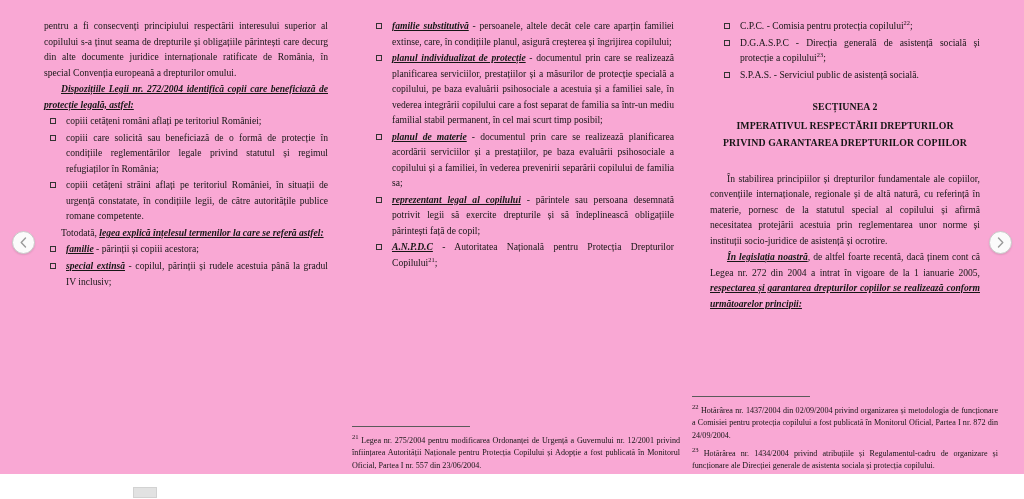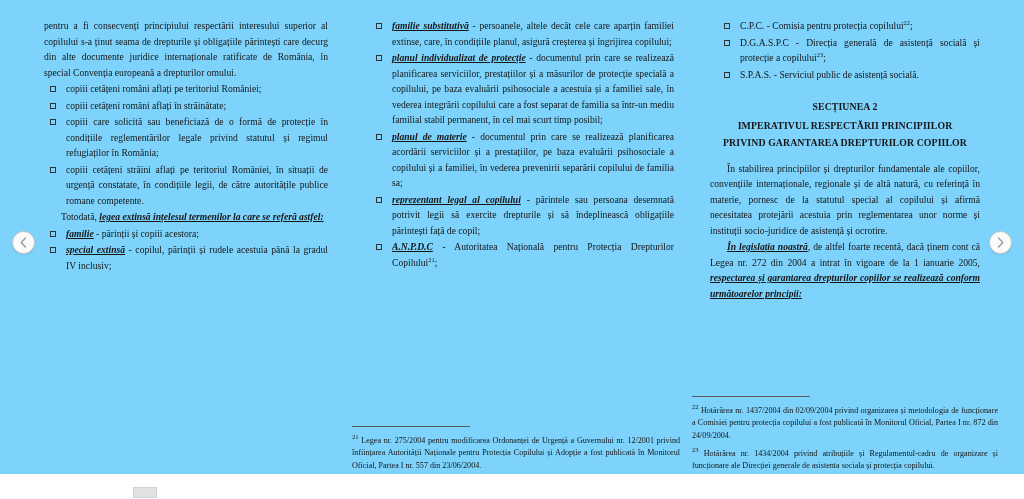--- a/index.html
+++ b/index.html
@@ -11,21 +11,21 @@
     width: 1024px;
     height: 499px;
     overflow: hidden;
     font-family: "Liberation Serif", serif;
     color: #1a1a1a;
   }
   #page {
     position: relative;
     width: 1024px;
     height: 499px;
-    background: #7dd3fc;
+    background: #f9a8d4;
     box-sizing: border-box;
   }
   .columns {
     position: absolute;
     top: 0;
     left: 0;
     width: 1024px;
     height: 475px;
     display: flex;
     flex-direction: row;
@@ -71,21 +71,21 @@
     width: 4px;
     height: 4px;
     border: 1px solid #333;
     background: transparent;
   }
   ul.sqlist.indent2 > li { padding-left: 30px; }
   ul.sqlist.indent2 > li::before { left: 14px; }
 
   .heading-block {
     margin-top: 16px;
-    margin-bottom: 9px;
+    margin-bottom: 19px;
   }
   .heading-block div {
     text-align: center;
     font-weight: bold;
     font-size: 9.8px;
     line-height: 1.75;
     letter-spacing: 0.1px;
   }
   .section-num { margin-bottom: 2px; }
 
@@ -164,27 +164,27 @@
 </style>
 </head>
 <body>
 
 <div id="page">
 
   <div class="columns">
 
     <div class="col col-1">
       <p class="noindent">pentru a fi consecvenți principiului respectării interesului superior al copilului s-a ținut seama de drepturile și obligațiile părintești care decurg din alte documente juridice internaționale ratificate de România, în special Convenția europeană a drepturilor omului.</p>
+      <p class="bi">Dispozițiile Legii nr. 272/2004 identifică copii care beneficiază de protecție legală, astfel:</p>
       <ul class="sqlist">
         <li><span>copiii cetățeni români aflați pe teritoriul României;</span></li>
-        <li><span>copiii cetățeni români aflați în străinătate;</span></li>
         <li><span>copiii care solicită sau beneficiază de o formă de protecție în condițiile reglementărilor legale privind statutul și regimul refugiaților în România;</span></li>
         <li><span>copiii cetățeni străini aflați pe teritoriul României, în situații de urgență constatate, în condițiile legii, de către autoritățile publice romane competente.</span></li>
       </ul>
-      <p><span>Totodată, </span><span class="bi">legea extinsă înțelesul termenilor la care se referă astfel:</span></p>
+      <p><span>Totodată, </span><span class="bi">legea explică înțelesul termenilor la care se referă astfel:</span></p>
       <ul class="sqlist">
         <li><span class="bi">familie</span><span> - părinții și copiii acestora;</span></li>
         <li><span class="bi">special extinsă</span><span> - copilul, părinții și rudele acestuia până la gradul IV inclusiv;</span></li>
       </ul>
     </div>
 
     <div class="col col-2">
       <ul class="sqlist">
         <li><span class="bi">familie substitutivă</span><span> - persoanele, altele decât cele care aparțin familiei extinse, care, în condițiile planul, asigură creșterea și îngrijirea copilului;</span></li>
         <li><span class="bi">planul individualizat de protecție</span><span> - documentul prin care se realizează planificarea serviciilor, prestațiilor și a măsurilor de protecție specială a copilului, pe baza evaluării psihosociale a acestuia și a familiei sale, în vederea integrării copilului care a fost separat de familia sa într-un mediu familial stabil permanent, în cel mai scurt timp posibil;</span></li>
@@ -201,21 +201,21 @@
 
     <div class="col col-3">
       <ul class="sqlist indent2">
         <li><span class="bold">C.P.C.</span><span> - Comisia pentru protecția copilului</span><sup>22</sup><span>;</span></li>
         <li><span class="bold">D.G.A.S.P.C</span><span> - Direcția generală de asistență socială și protecție a copilului</span><sup>23</sup><span>;</span></li>
         <li><span class="bold">S.P.A.S.</span><span> - Serviciul public de asistență socială.</span></li>
       </ul>
 
       <div class="heading-block">
         <div class="section-num">SECȚIUNEA 2</div>
-        <div>IMPERATIVUL RESPECTĂRII PRINCIPIILOR</div>
+        <div>IMPERATIVUL RESPECTĂRII DREPTURILOR</div>
         <div>PRIVIND GARANTAREA DREPTURILOR COPIILOR</div>
       </div>
 
       <p>În stabilirea principiilor și drepturilor fundamentale ale copiilor, convențiile internaționale, regionale și de altă natură, cu referință în materie, pornesc de la statutul special al copilului și afirmă necesitatea protejării acestuia prin reglementarea unor norme și instituții socio-juridice de asistență și ocrotire.</p>
       <p><span class="bi">În legislația noastră</span><span>, de altfel foarte recentă, dacă ținem cont că Legea nr. 272 din 2004 a intrat în vigoare de la 1 ianuarie 2005, </span><span class="bi">respectarea și garantarea drepturilor copiilor se realizează conform următoarelor principii:</span></p>
 
       <div class="footnotes">
         <div class="fn-rule"></div>
         <p class="fn-item"><span class="fn-sup">22</span><span> Hotărârea nr. 1437/2004 din 02/09/2004 privind organizarea și metodologia de funcționare a Comisiei pentru protecția copilului a fost publicată în Monitorul Oficial, Partea I nr. 872 din 24/09/2004.</span></p>
         <p class="fn-item"><span class="fn-sup">23</span><span> Hotărârea nr. 1434/2004 privind atribuțiile și Regulamentul-cadru de organizare și funcționare ale Direcției generale de asistenta sociala și protecția copilului.</span></p>

